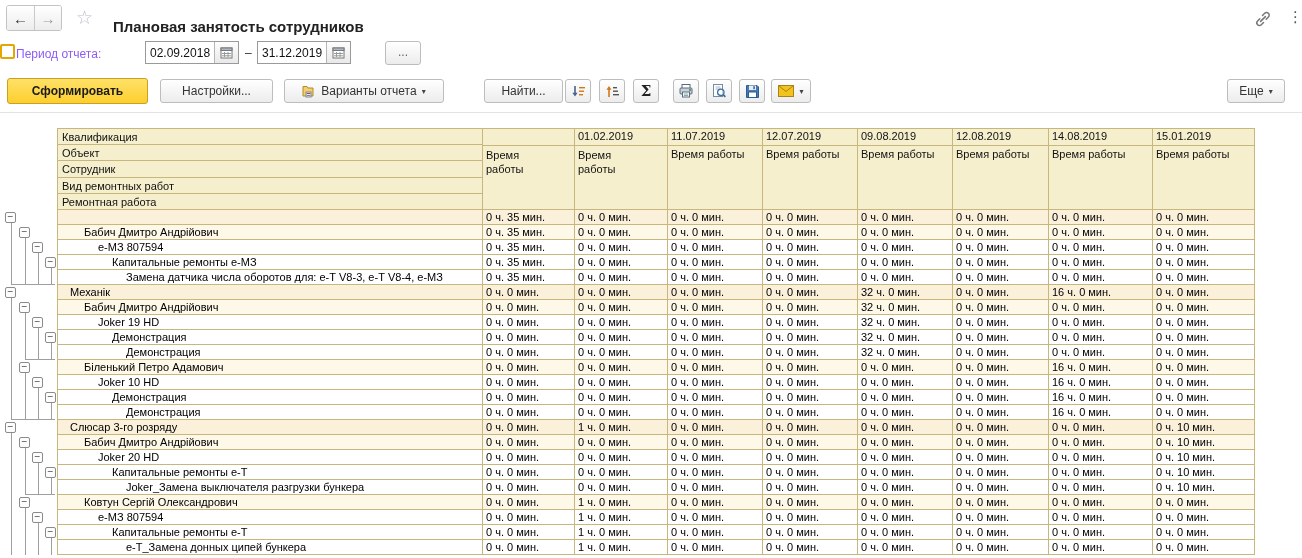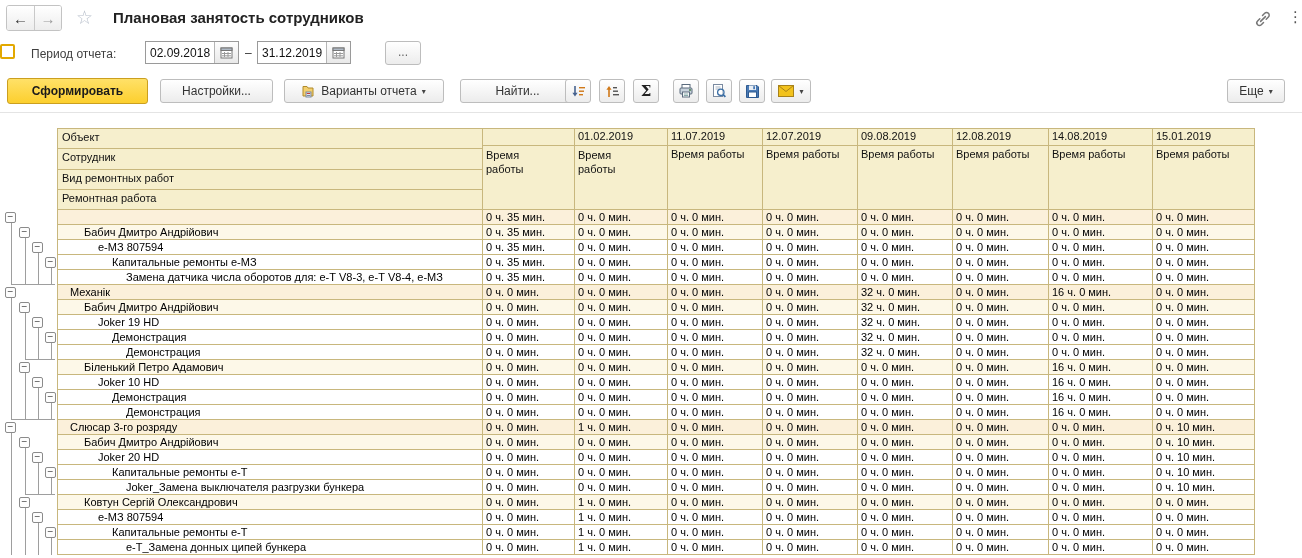--- a/index.html
+++ b/index.html
@@ -15,29 +15,29 @@
   #app{position:relative;width:1302px;height:558px;background:#fff;}
 
   
   .topbar{position:absolute;left:0;top:0;width:100%;height:38px;}
   .navgrp{position:absolute;left:6px;top:5px;display:flex;border:1px solid #c3c3c3;border-radius:3px;overflow:hidden;background:#fff;}
   .navbtn{width:27px;height:24px;display:flex;align-items:center;justify-content:center;
     background:linear-gradient(#ffffff,#ededed);font-size:15px;cursor:default;}
   .navbtn.fwd{border-left:1px solid #c9c9c9;color:#9a9a9a;}
   .navbtn.back{color:#333;}
   .star{position:absolute;left:76px;top:6px;font-size:19px;color:#b9c0cc;}
-  .title{position:absolute;left:113px;top:9px;font-size:15px;font-weight:bold;color:#222;}
+  .title{position:absolute;left:113px;top:18px;font-size:15px;font-weight:bold;color:#222;}
   .linkicon{position:absolute;left:1253px;top:9px;}
   .dots{position:absolute;left:1288px;top:8px;font-size:15px;color:#555;letter-spacing:0;}
 
   
   .filterrow{position:absolute;left:0;top:38px;width:100%;height:34px;}
   .chk{position:absolute;left:0px;top:6px;width:15px;height:15px;background:#fff;
     border:2px solid #e2a800;border-radius:2px;}
-  .plabel{position:absolute;left:31px;top:9px;font-size:12px;color:#404040;}
+  .plabel{position:absolute;left:16px;top:9px;font-size:12px;color:#8b5cf6;}
   .dategrp{position:absolute;top:3px;display:flex;height:23px;border:1px solid #9a9a9a;background:#fff;}
   .dategrp input{width:68px;height:100%;border:none;outline:none;font-size:12px;padding:2px 4px;
     font-family:"Liberation Sans","DejaVu Sans",sans-serif;color:#111;}
   .calbtn{width:24px;display:flex;align-items:center;justify-content:center;
     border-left:1px solid #b5b5b5;background:linear-gradient(#fdfdfd,#e9e9e9);}
   .dash{position:absolute;top:8px;font-size:12px;color:#333;}
   .dotsbtn{position:absolute;left:385px;top:3px;width:36px;height:24px;border:1px solid #bdbdbd;border-radius:3px;
     background:linear-gradient(#ffffff,#ececec);font-size:12px;color:#666;text-align:center;line-height:20px;}
 
   
@@ -151,21 +151,21 @@
     <div class="btn" style="left:284px;width:160px">
       <svg width="14" height="14" viewBox="0 0 14 14">
         <path d="M1 4 L1 12 L11 12 L11 4 L6 4 L5 2.5 L1 2.5 Z" fill="#f3cf6d" stroke="#b08a2a"></path>
         <rect x="4" y="8" width="5" height="5" fill="#e4e9f2" stroke="#7a8aa0"></rect>
         <rect x="4.8" y="9" width="3.4" height="1" fill="#c23b3b"></rect>
         <rect x="4.8" y="11" width="3.4" height="1" fill="#7a8aa0"></rect>
       </svg>
       <span>Варианты отчета</span>
       <span class="caret">▾</span>
     </div>
-    <div class="btn" style="left:460px;width:115px">
+    <div class="btn" style="left:484px;width:79px">
         <span>Найти...</span>
       </div>
 
     <div class="iconbtn" style="left:565px">
       <svg width="15" height="15" viewBox="0 0 15 15">
         <line x1="4" y1="2" x2="4" y2="11" stroke="#47628e" stroke-width="1.6"></line>
         <path d="M1.4 8.8 L4 12.5 L6.6 8.8 Z" fill="#47628e"></path>
         <rect x="8" y="3" width="6" height="1.4" fill="#d07818"></rect>
         <rect x="8" y="6.5" width="5" height="1.4" fill="#d07818"></rect>
         <rect x="8" y="10" width="4" height="1.4" fill="#d07818"></rect>
@@ -222,20 +222,21 @@
     <div class="btn" style="left:1227px;width:58px">
       <span>Еще</span>
       <span class="caret">▾</span>
     </div>
   </div>
 
   <div class="report">
     <div class="thead" id="thead">
         <div class="gut"></div>
         <div class="labelcol" style="width: 426px;">
+          <div class="labrow">Квалификация</div>
           <div class="labrow">Объект</div>
           <div class="labrow">Сотрудник</div>
           <div class="labrow">Вид ремонтных работ</div>
           <div class="labrow">Ремонтная работа</div>
         </div>
         <div class="datacol" style="width: 92px;">
           <div class="datecell"></div>
           <div class="subcell">
             <span class="narrow">Время работы</span>
           </div>

